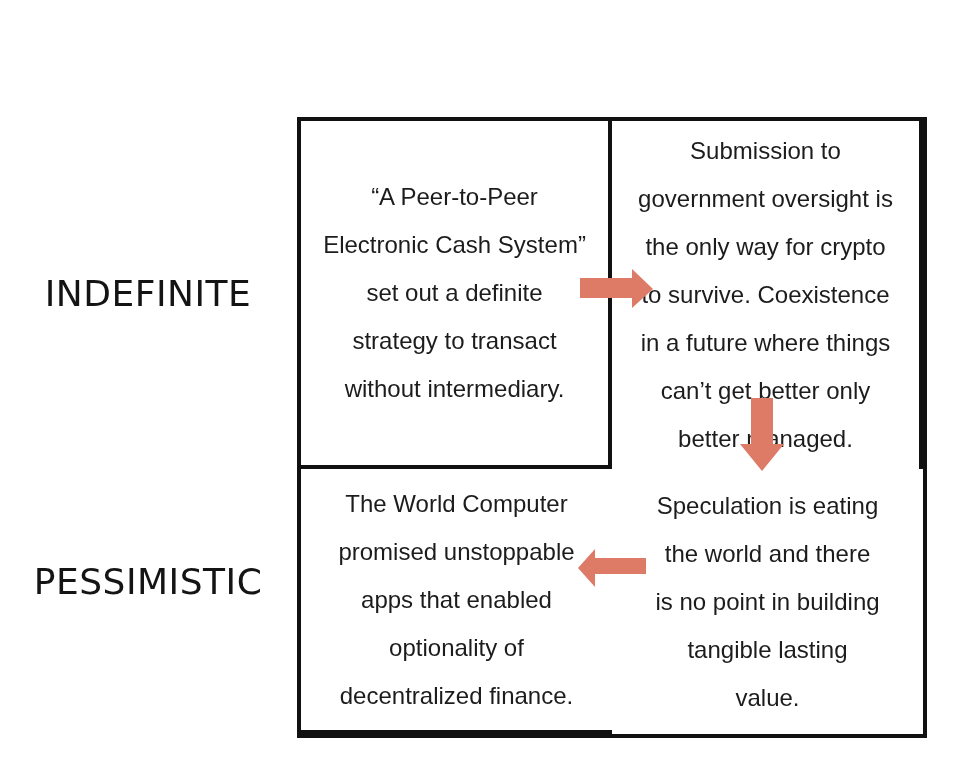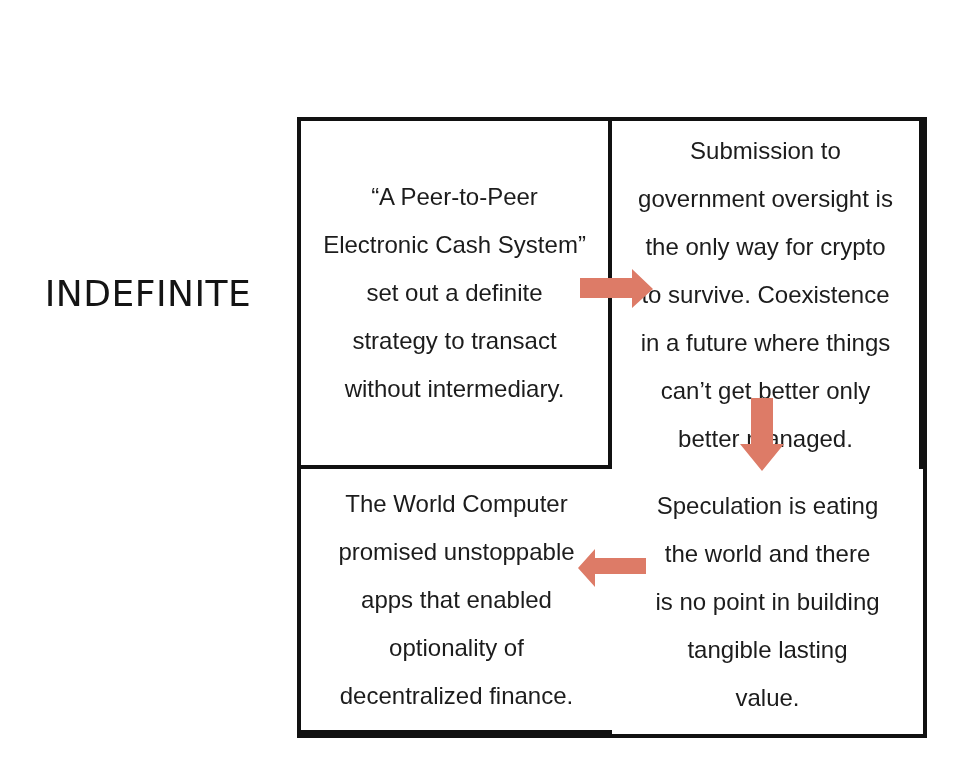--- a/index.html
+++ b/index.html
@@ -85,20 +85,21 @@
     pointer-events: none;
   }
 </style>
 </head>
 <body>
 
 <div class="canvas">
 
 
   <div class="row-label optimistic">INDEFINITE</div>
+  <div class="row-label pessimistic">PESSIMISTIC</div>
 
   <div class="grid">
     <div class="cell c-left r-top">“A Peer-to-Peer
 Electronic Cash System”
 set out a definite
 strategy to transact
 without intermediary.</div>
     <div class="cell c-left">Submission to
 government oversight is
 the only way for crypto

